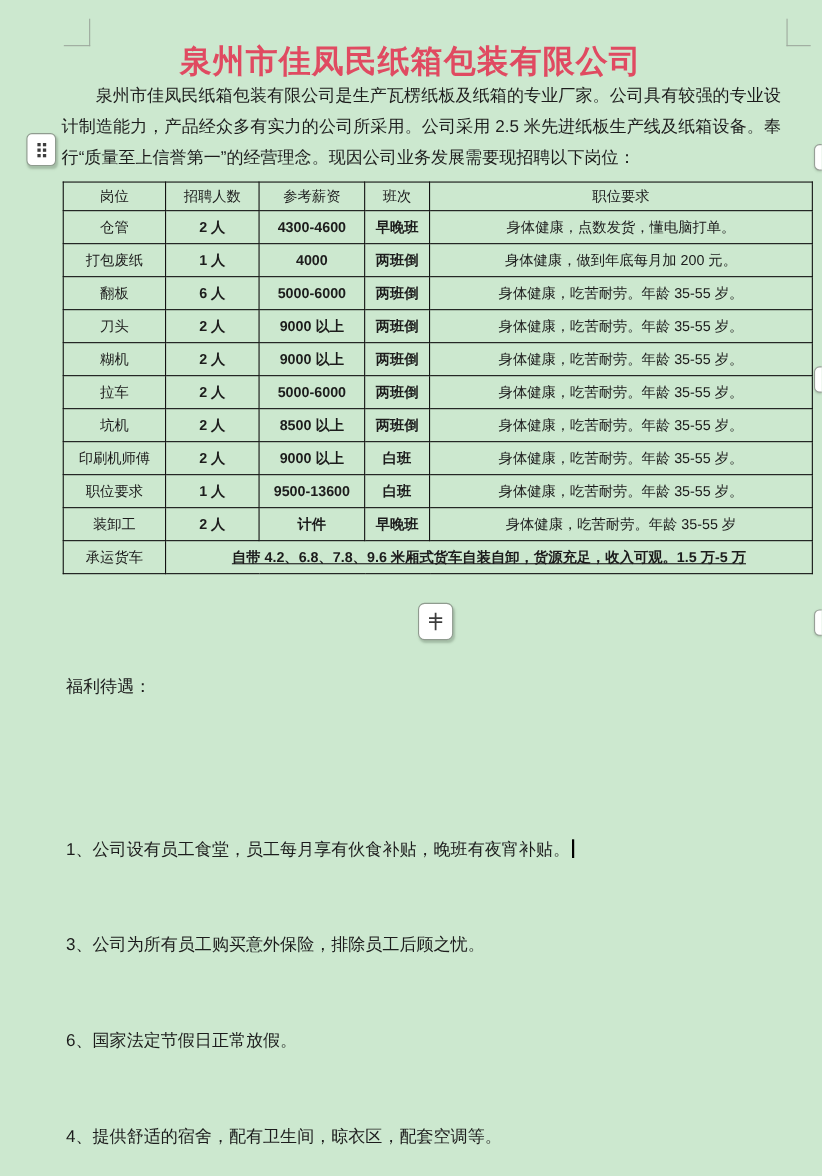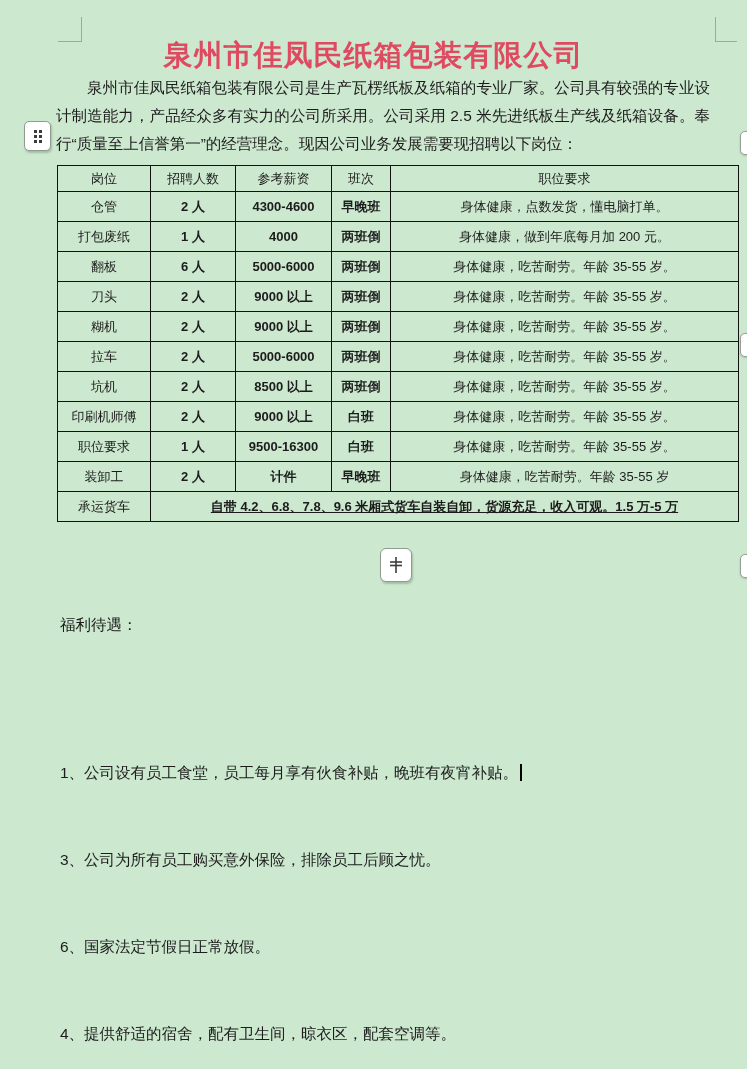--- a/index.html
+++ b/index.html
@@ -177,21 +177,21 @@
       <tr>
         <td class="c0">印刷机师傅</td>
         <td class="c1">2 人</td>
         <td class="c2">9000 以上</td>
         <td class="c3">白班</td>
         <td class="c4">身体健康，吃苦耐劳。年龄 35-55 岁。</td>
       </tr>
       <tr>
         <td class="c0">职位要求</td>
         <td class="c1">1 人</td>
-        <td class="c2">9500-16300</td>
+        <td class="c2">9500-13600</td>
         <td class="c3">白班</td>
         <td class="c4">身体健康，吃苦耐劳。年龄 35-55 岁。</td>
       </tr>
       <tr>
         <td class="c0">装卸工</td>
         <td class="c1">2 人</td>
         <td class="c2">计件</td>
         <td class="c3">早晚班</td>
         <td class="c4">身体健康，吃苦耐劳。年龄 35-55 岁</td>
       </tr>

